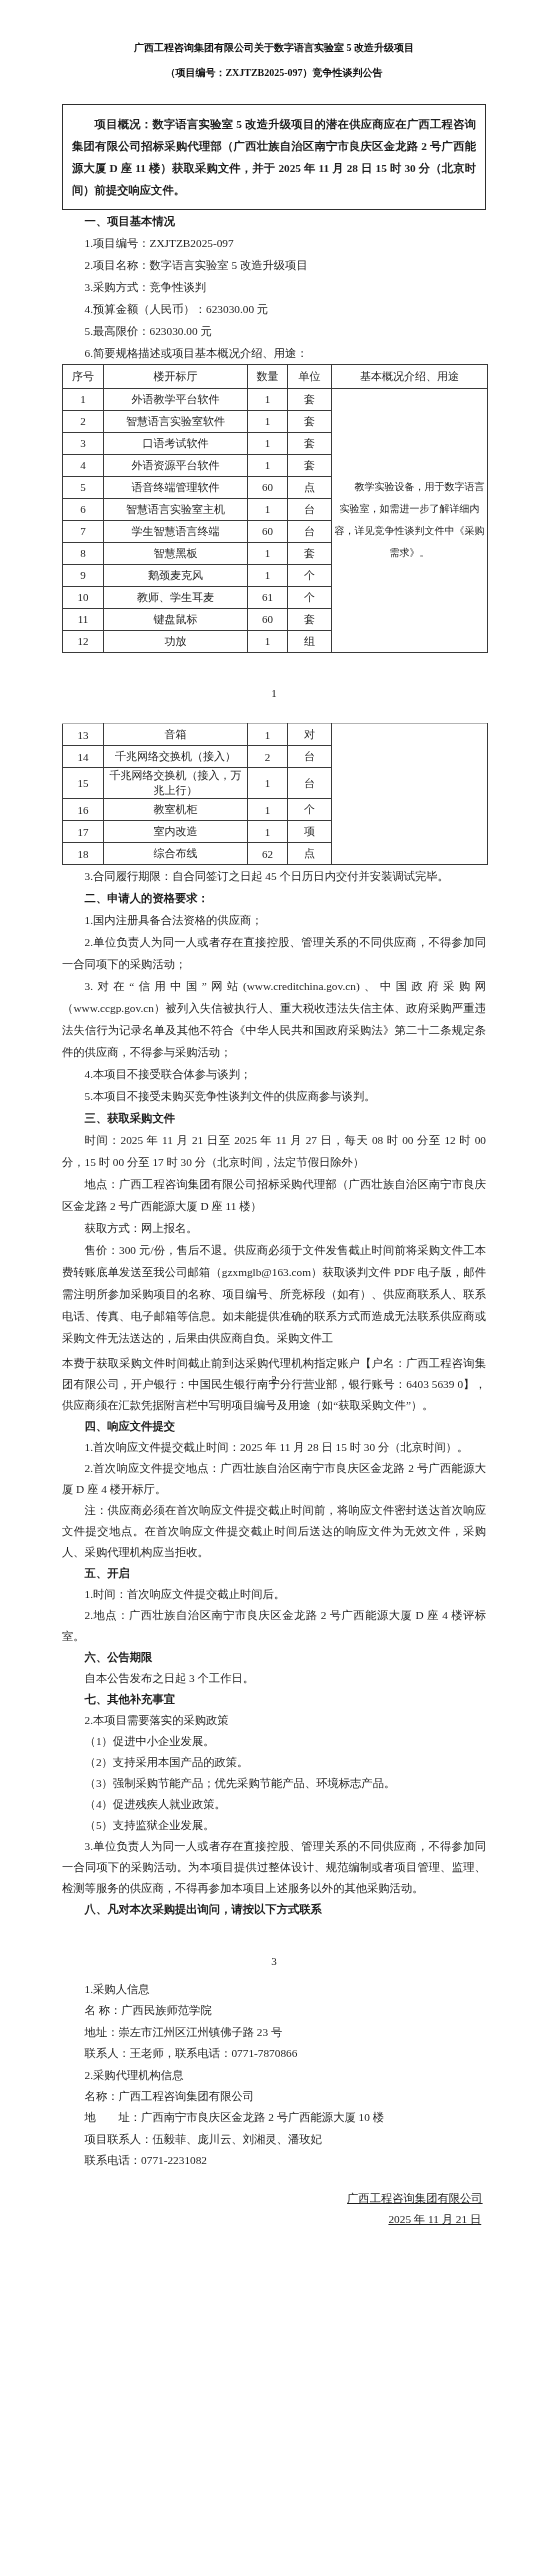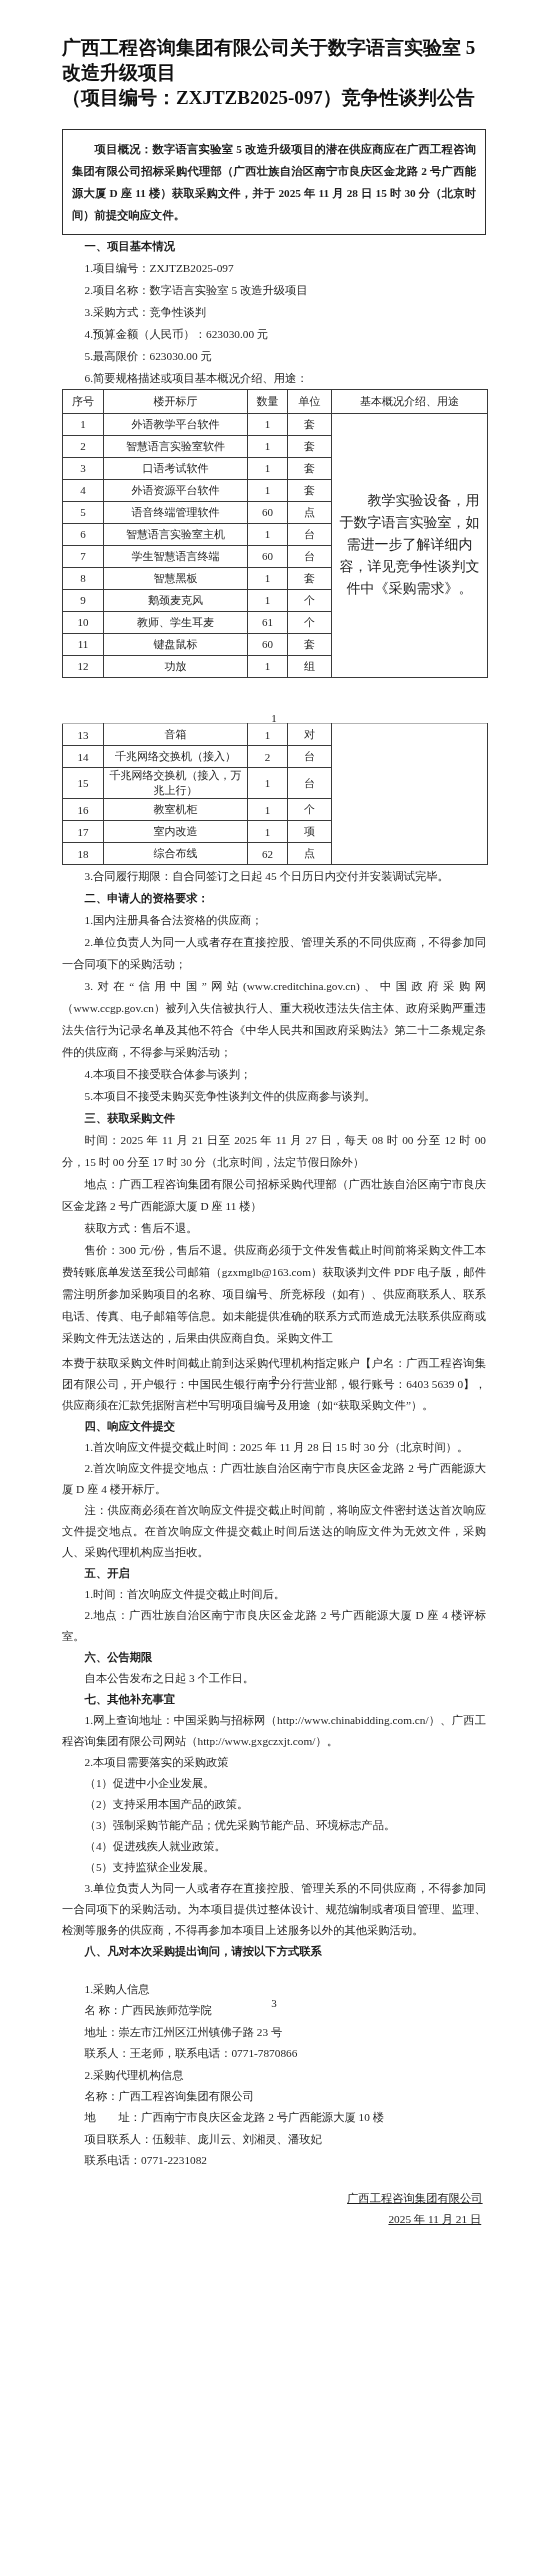--- a/index.html
+++ b/index.html
@@ -11,22 +11,22 @@
     -webkit-font-smoothing:antialiased;
   }
   .page{padding:0 62px;box-sizing:border-box;}
   .page1{height:664px;}
   .page2{height:630px;margin-top:24px;}
   .page3{height:626px;}
   .page4{height:656px;}
 
   .doc-title{
     margin:0;margin-top:35px;
-    font-size:19px;font-weight:bold;
-    line-height:25px;text-align:left;color:#111;
+    font-size:10px;font-weight:bold;
+    line-height:25px;text-align:center;color:#111;
   }
   .overview-box{
     margin-top:19px;
     border:0.7px solid #2e2e2e;
     padding:8px 9px;
     line-height:22px;
     font-weight:bold;
     text-indent:2em;
     text-align:justify;
   }
@@ -54,21 +54,21 @@
   col.c-no{width:41px;}
   col.c-name{width:144px;}
   col.c-qty{width:40px;}
   col.c-unit{width:44px;}
   col.c-note{width:156px;}
   td.note-cell{
     text-align:justify;
     text-indent:2em;
     line-height:22px;
     padding:0 6.8px;
-    font-size:14px;
+    font-size:10px;
   }
   table.t2{border-top:1.4px solid #b3b3b3;}
   table.t2 tr:first-child td{border-top-color:#b3b3b3;}
 
   .page-number{
     text-align:center;font-size:11px;line-height:22px;color:#222;
   }
   .pn1{margin-top:29px;}
   .pn2{margin-top:19px;}
   .pn3{margin-top:30px;}
@@ -250,41 +250,40 @@
       <p class="para">3.合同履行期限：自合同签订之日起 45 个日历日内交付并安装调试完毕。</p>
       <p class="para bold">二、申请人的资格要求：</p>
       <p class="para">1.国内注册具备合法资格的供应商；</p>
       <p class="para">2.单位负责人为同一人或者存在直接控股、管理关系的不同供应商，不得参加同一合同项下的采购活动；</p>
       <p class="para">3.对在“信用中国”网站(www.creditchina.gov.cn)、中国政府采购网（www.ccgp.gov.cn）被列入失信被执行人、重大税收违法失信主体、政府采购严重违法失信行为记录名单及其他不符合《中华人民共和国政府采购法》第二十二条规定条件的供应商，不得参与采购活动；</p>
       <p class="para">4.本项目不接受联合体参与谈判；</p>
       <p class="para">5.本项目不接受未购买竞争性谈判文件的供应商参与谈判。</p>
       <p class="para bold">三、获取采购文件</p>
       <p class="para">时间：2025 年 11 月 21 日至 2025 年 11 月 27 日，每天 08 时 00 分至 12 时 00 分，15 时 00 分至 17 时 30 分（北京时间，法定节假日除外）</p>
       <p class="para">地点：广西工程咨询集团有限公司招标采购代理部（广西壮族自治区南宁市良庆区金龙路 2 号广西能源大厦 D 座 11 楼）</p>
-      <p class="para">获取方式：售后不退。</p>
+      <p class="para">获取方式：网上报名。</p>
       <p class="para">售价：300 元/份，售后不退。供应商必须于文件发售截止时间前将采购文件工本费转账底单发送至我公司邮箱（gzxmglb@163.com）获取谈判文件 PDF 电子版，邮件需注明所参加采购项目的名称、项目编号、所竞标段（如有）、供应商联系人、联系电话、传真、电子邮箱等信息。如未能提供准确的联系方式而造成无法联系供应商或采购文件无法送达的，后果由供应商自负。采购文件工</p>
     </div>
 
   <div class="page-number pn2">2</div>
 </div>
 
 <div class="page page3">
   <div>
       <p class="para noindent">本费于获取采购文件时间截止前到达采购代理机构指定账户【户名：广西工程咨询集团有限公司，开户银行：中国民生银行南宁分行营业部，银行账号：6403 5639 0】，供应商须在汇款凭据附言栏中写明项目编号及用途（如“获取采购文件”）。</p>
       <p class="para bold">四、响应文件提交</p>
       <p class="para">1.首次响应文件提交截止时间：2025 年 11 月 28 日 15 时 30 分（北京时间）。</p>
       <p class="para">2.首次响应文件提交地点：广西壮族自治区南宁市良庆区金龙路 2 号广西能源大厦 D 座 4 楼开标厅。</p>
       <p class="para">注：供应商必须在首次响应文件提交截止时间前，将响应文件密封送达首次响应文件提交地点。在首次响应文件提交截止时间后送达的响应文件为无效文件，采购人、采购代理机构应当拒收。</p>
       <p class="para bold">五、开启</p>
       <p class="para">1.时间：首次响应文件提交截止时间后。</p>
       <p class="para">2.地点：广西壮族自治区南宁市良庆区金龙路 2 号广西能源大厦 D 座 4 楼评标室。</p>
       <p class="para bold">六、公告期限</p>
       <p class="para">自本公告发布之日起 3 个工作日。</p>
       <p class="para bold">七、其他补充事宜</p>
-      <p class="para">1.网上查询地址：中国采购与招标网（http://www.chinabidding.com.cn/）、广西工程咨询集团有限公司网站（http://www.gxgczxjt.com/）。</p>
       <p class="para">2.本项目需要落实的采购政策</p>
       <p class="para">（1）促进中小企业发展。</p>
       <p class="para">（2）支持采用本国产品的政策。</p>
       <p class="para">（3）强制采购节能产品；优先采购节能产品、环境标志产品。</p>
       <p class="para">（4）促进残疾人就业政策。</p>
       <p class="para">（5）支持监狱企业发展。</p>
       <p class="para">3.单位负责人为同一人或者存在直接控股、管理关系的不同供应商，不得参加同一合同项下的采购活动。为本项目提供过整体设计、规范编制或者项目管理、监理、检测等服务的供应商，不得再参加本项目上述服务以外的其他采购活动。</p>
       <p class="para bold">八、凡对本次采购提出询问，请按以下方式联系</p>
     </div>
 

